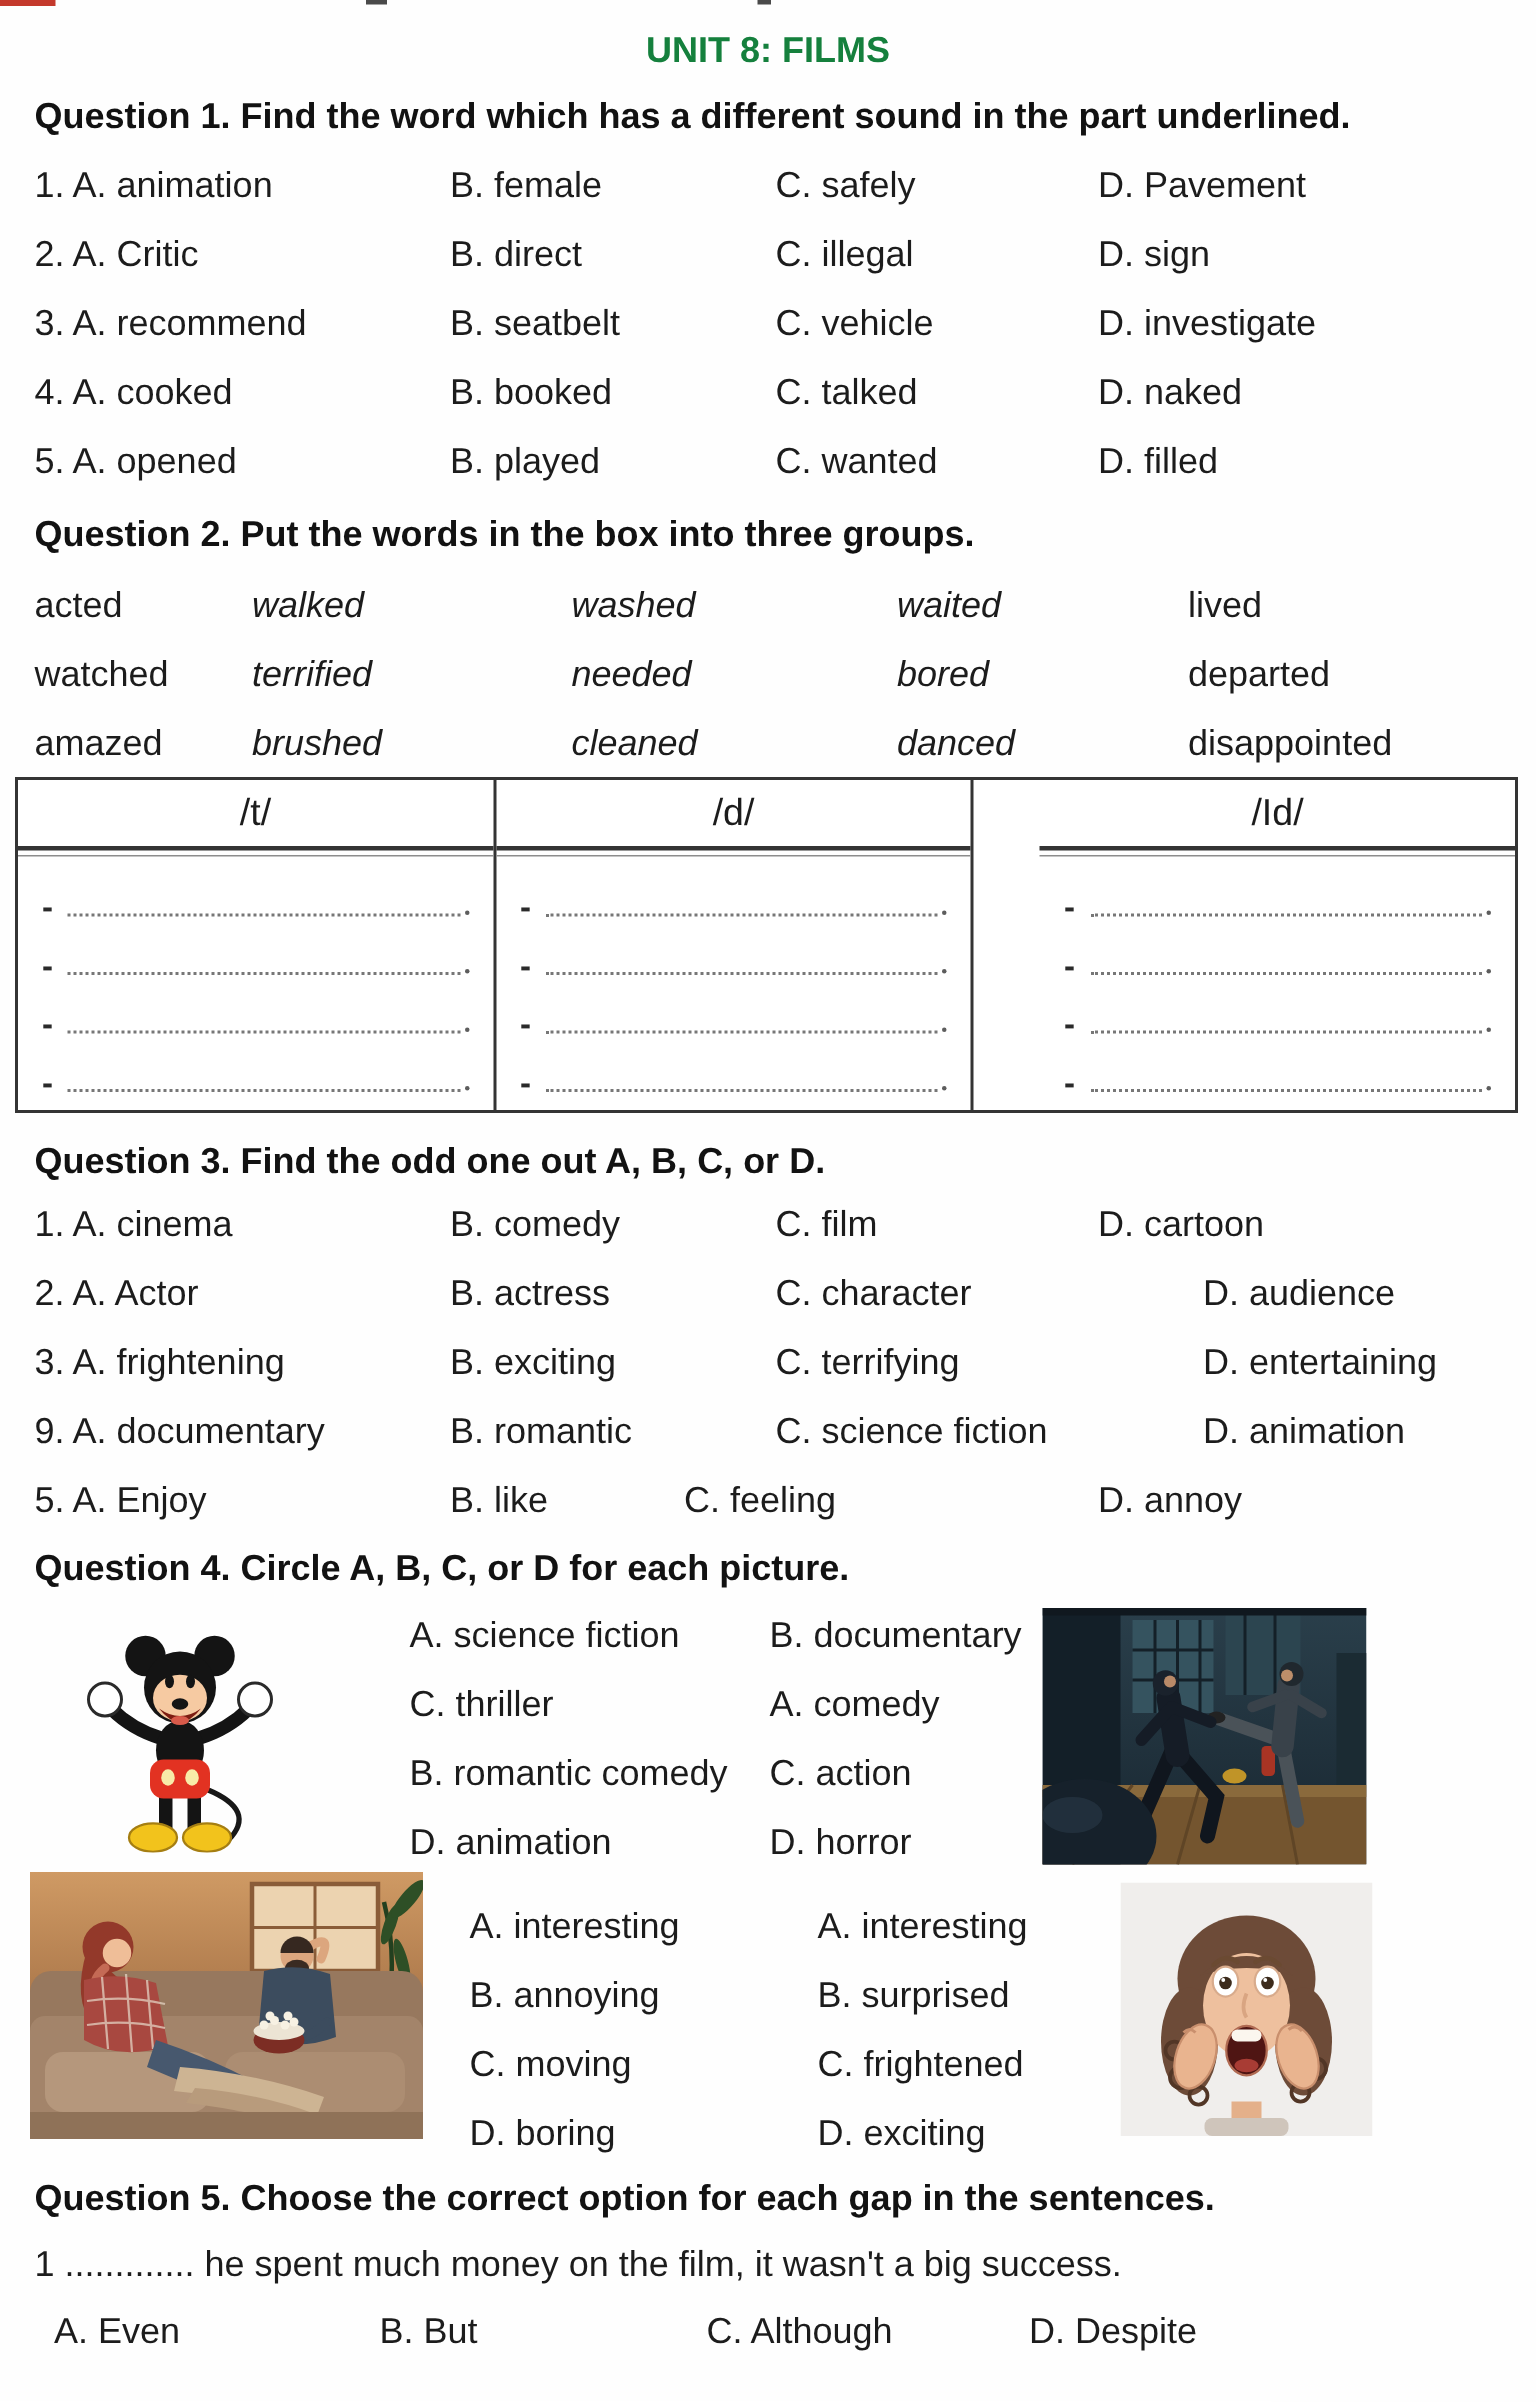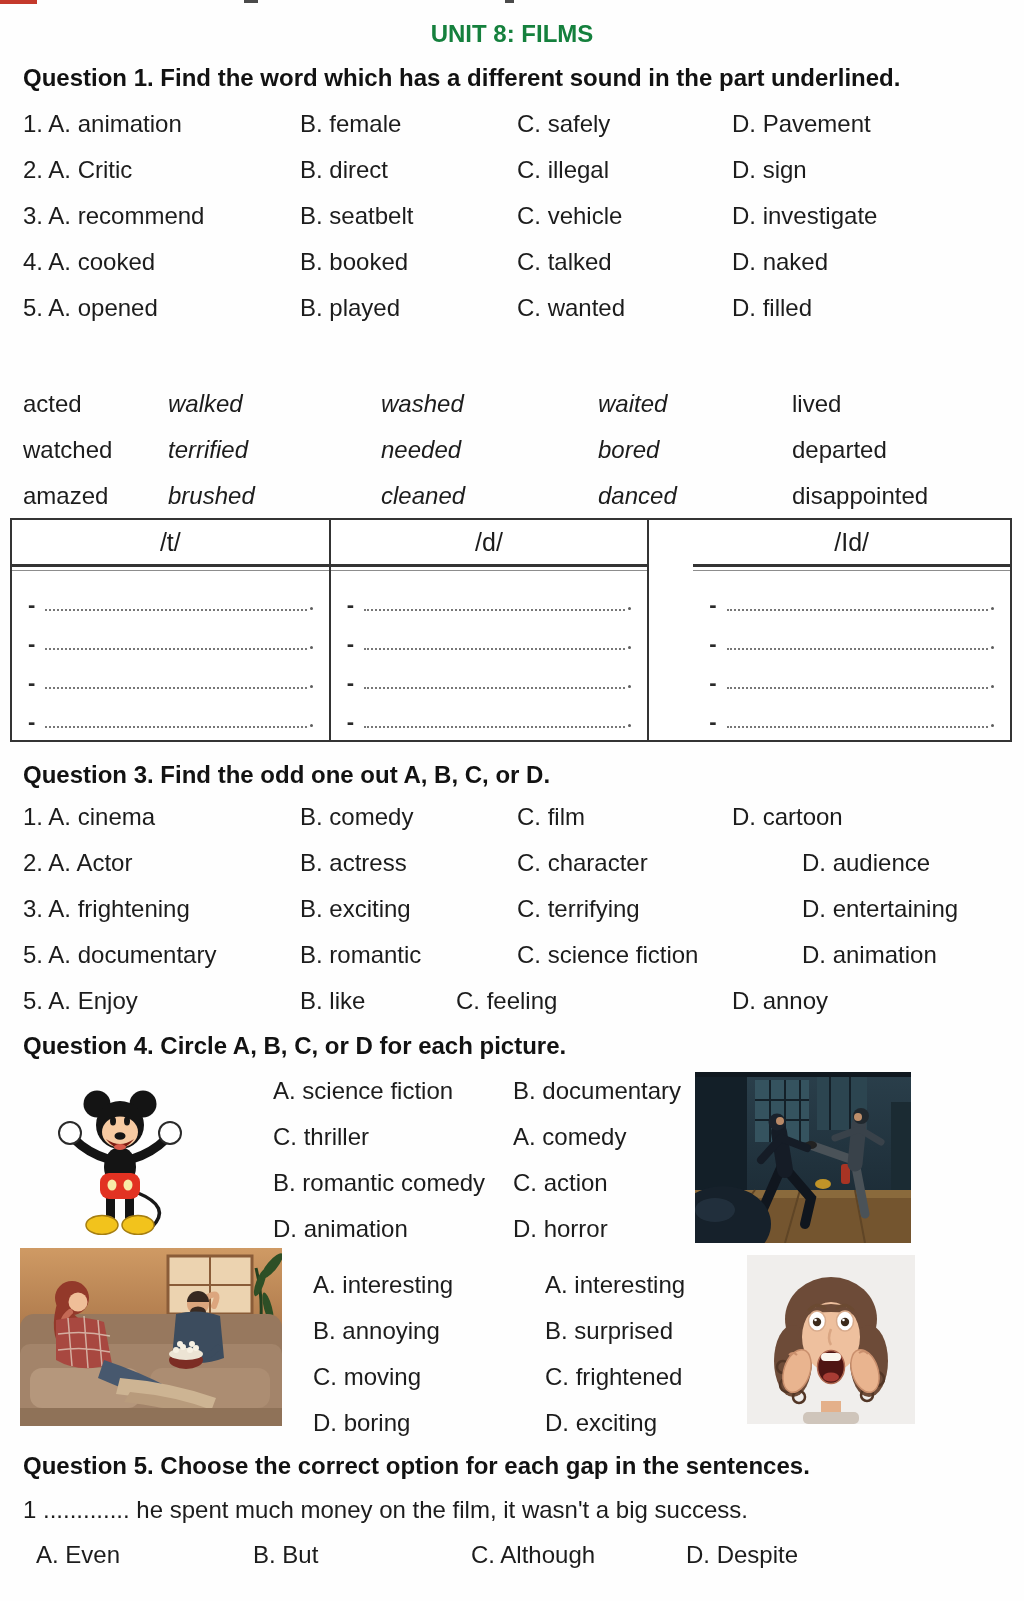--- a/index.html
+++ b/index.html
@@ -85,20 +85,21 @@
       <span class="cd">D. naked</span>
     </div>
     <div class="optrow">
       <span class="ca">5. A. opened</span>
       <span class="cb">B. played</span>
       <span class="cc">C. wanted</span>
       <span class="cd">D. filled</span>
     </div>
   </div>
 
+  <div class="heading" style="top:343px">Question 2. Put the words in the box into three groups.</div>
   <div class="optrows q2w" style="top:381px">
     <div class="optrow">
       <span class="wc1">acted</span>
       <span class="wc2">walked</span>
       <span class="wc3">washed</span>
       <span class="wc4">waited</span>
       <span class="wc5">lived</span>
     </div>
     <div class="optrow">
       <span class="wc1">watched</span>
@@ -208,21 +209,21 @@
       <span class="cc">C. character</span>
       <span class="cdf">D. audience</span>
     </div>
     <div class="optrow">
       <span class="ca">3. A. frightening</span>
       <span class="cb">B. exciting</span>
       <span class="cc">C. terrifying</span>
       <span class="cdf">D. entertaining</span>
     </div>
     <div class="optrow">
-      <span class="ca">5. A. documentary</span>
+      <span class="ca">9. A. documentary</span>
       <span class="cb">B. romantic</span>
       <span class="cc">C. science fiction</span>
       <span class="cdf">D. animation</span>
     </div>
     <div class="optrow">
       <span class="ca">5. A. Enjoy</span>
       <span class="cb">B. like</span>
       <span class="cc5">C. feeling</span>
       <span class="cd">D. annoy</span>
     </div>

